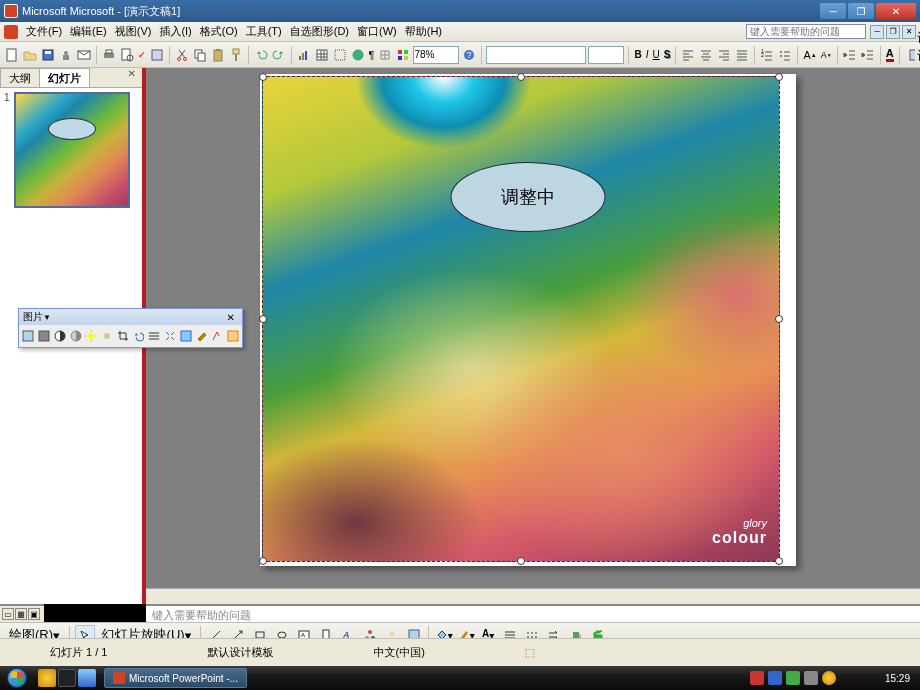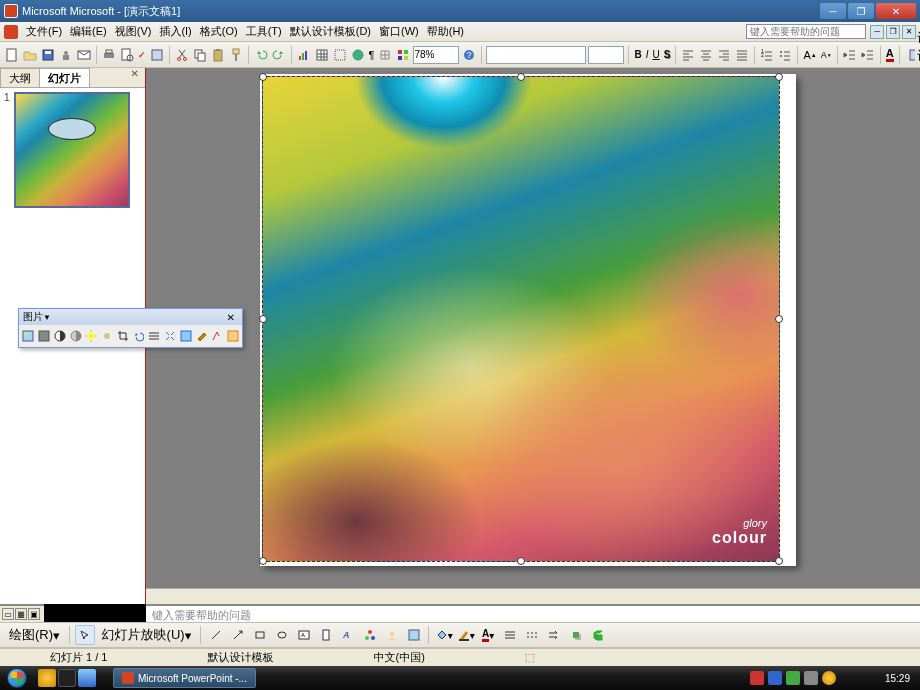--- a/index.html
+++ b/index.html
@@ -28,21 +28,21 @@
 .tsep { width: 2px; height: 18px; border-left: 1px solid #c0bdb3; margin: 0 2px; }
 .zoom-combo { width: 46px; height: 18px; font-size: 10px; border: 1px solid #8aa; }
 .font-combo { width: 100px; height: 18px; font-size: 10px; border: 1px solid #8aa; }
 .size-combo { width: 36px; height: 18px; font-size: 10px; border: 1px solid #8aa; }
 .txtbtn { padding: 0 4px; height: 20px; display:flex; align-items:center; cursor:pointer; border:1px solid transparent; border-radius:2px; font-size:13px; }
 
 
 .main { position: absolute; top: 68px; bottom: 86px; left: 0; right: 0; display: flex; }
 
 
-.leftpanel { width: 146px; background: #fff; border-right: 1px solid #b91c1c; display: flex; flex-direction: column; }
+.leftpanel { width: 146px; background: #fff; border-right: 4px solid #b91c1c; display: flex; flex-direction: column; }
 .tabs { height: 20px; display: flex; border-bottom: 1px solid #aaa; font-size: 11px; background:#ece9d8; }
 .tab { padding: 2px 8px; border: 1px solid #aaa; border-bottom: none; margin-right: -1px; cursor: pointer; background:#ece9d8; }
 .tab.active { background: #fff; font-weight: bold; }
 .tabs .closex { margin-left: auto; padding: 0 6px; cursor: pointer; font-size:10px; color:#555; }
 .thumbs { flex: 1; background: #fff; padding: 4px; overflow-y: auto; }
 .thumb { display: flex; margin-bottom: 6px; }
 .thumb .num { width: 10px; font-size: 10px; color: #444; }
 .thumb .tcanvas { width: 116px; height: 116px; border: 2px solid #586a98; background: linear-gradient(140deg,#ffd94a 0%,#2aa6c9 22%,#1e86a8 30%,#6fba3b 48%,#c8b23a 60%,#e08b52 72%,#c94e6a 88%,#9e3b5a 100%); position: relative; }
 .thumb .oval { position:absolute; top:24px; left:50%; transform:translateX(-50%); width:48px; height:22px; background:#c0d9e8; border:1px solid #333; border-radius:50%; }
 
@@ -75,31 +75,31 @@
 .notes { height:18px; background:#fff; border-top:2px solid #888; padding:2px 6px; font-size:11px; color:#888; position:absolute; bottom:68px; left:146px; right:0; }
 
 
 .viewbtns { position:absolute; bottom:68px; left:0; width:44px; height:18px; background:#ece9d8; border-top:2px solid #888; display:flex; align-items:center; gap:1px; padding:0 2px; }
 .viewbtns .vb { width:12px; height:12px; border:1px solid #888; cursor:pointer; font-size:8px; display:flex; align-items:center; justify-content:center; }
 
 
 .drawbar { position:absolute; bottom:42px; left:0; right:0; height:26px; background:linear-gradient(#f4f3ee,#e5e2d8); border-top:1px solid #c0bdb3; border-bottom:1px solid #c0bdb3; display:flex; align-items:center; padding:0 4px; gap:2px; font-size:10px; }
 
 
-.statusbar { position:absolute; bottom:24px; left:0; right:0; height:18px; background:#ece9d8; border-top:1px solid #c0bdb3; display:flex; align-items:center; font-size:11px; }
+.statusbar { position:absolute; bottom:24px; left:0; right:0; height:28px; background:#ece9d8; border-top:1px solid #c0bdb3; display:flex; align-items:center; font-size:11px; }
 .statusbar .cell { padding:0 50px 0 50px; }
 
 
 .taskbar { position:absolute; bottom:0; left:0; right:0; height:24px; background:linear-gradient(to bottom,#3a3a3a,#1a1a1a 40%,#0a0a0a); display:flex; align-items:center; }
 .startorb { width:34px; height:24px; display:flex; align-items:center; justify-content:center; }
 .startorb .orb { width:20px; height:20px; border-radius:50%; background:radial-gradient(circle at 30% 30%,#7ec0ee,#1a5a9e); border:1px solid #0a3a6e; position:relative; }
 .startorb .orb::after{content:"";position:absolute;inset:3px;background:conic-gradient(#e74c3c 0 90deg,#27ae60 90deg 180deg,#3498db 180deg 270deg,#f1c40f 270deg 360deg);border-radius:2px;transform:rotate(5deg);}
 .ql { display:flex; gap:2px; padding:0 4px; }
 .ql .qi { width:18px; height:18px; background:#2a4a6a; border-radius:2px; cursor:pointer; }
-.taskbtn { height:20px; padding:0 8px; margin-left:13px; background:linear-gradient(#4a6a8a,#2a4a6a); border:1px solid #5a7a9a; border-radius:2px; color:#fff; font-size:10px; display:flex; align-items:center; cursor:pointer; }
+.taskbtn { height:20px; padding:0 8px; margin-left:4px; background:linear-gradient(#4a6a8a,#2a4a6a); border:1px solid #5a7a9a; border-radius:2px; color:#fff; font-size:10px; display:flex; align-items:center; cursor:pointer; }
 .taskbtn .ti { width:12px; height:12px; background:#d04423; margin-right:4px; border-radius:1px; }
 .tray { margin-left:auto; display:flex; align-items:center; gap:4px; padding:0 6px; }
 .tray .ti { width:14px; height:14px; border-radius:2px; cursor:pointer; }
 .tray .clock { color:#fff; font-size:10px; padding:0 4px;margin-left:41px; }
 
 svg { pointer-events: none; }
 </style>
 </head>
 <body>
 
@@ -113,21 +113,21 @@
 </div>
 
 <div class="menubar">
   <div class="app-icon2"></div>
   <span class="mi">文件(F)</span>
   <span class="mi">编辑(E)</span>
   <span class="mi">视图(V)</span>
   <span class="mi">插入(I)</span>
   <span class="mi">格式(O)</span>
   <span class="mi">工具(T)</span>
-  <span class="mi">默认设计模板(D)</span>
+  <span class="mi">自选图形(D)</span>
   <span class="mi">窗口(W)</span>
   <span class="mi">帮助(H)</span>
   <input class="help-input" placeholder="键入需要帮助的问题" style="">
   <div class="mdi">
     <span>─</span>
     <span>❐</span>
     <span>✕</span>
   </div>
 </div>
 
@@ -364,20 +364,23 @@
           <div class="handle h-rc"></div>
           <div class="handle h-bl"></div>
           <div class="handle h-bc"></div>
           <div class="handle h-br"></div>
 
           <div class="watermark">
             <div class="w1">glory</div>
             <div class="w2">colour</div>
           </div>
         </div>
+        <div class="ellipse">
+          <span>调整中</span>
+        </div>
       </div>
     </div>
     <div class="hscroll"></div>
     <div class="vscroll-placeholder"></div>
   </div>
 </div>
 
 <div class="pic-toolbar">
   <div class="pic-tb-title">
     <span>图片</span>

